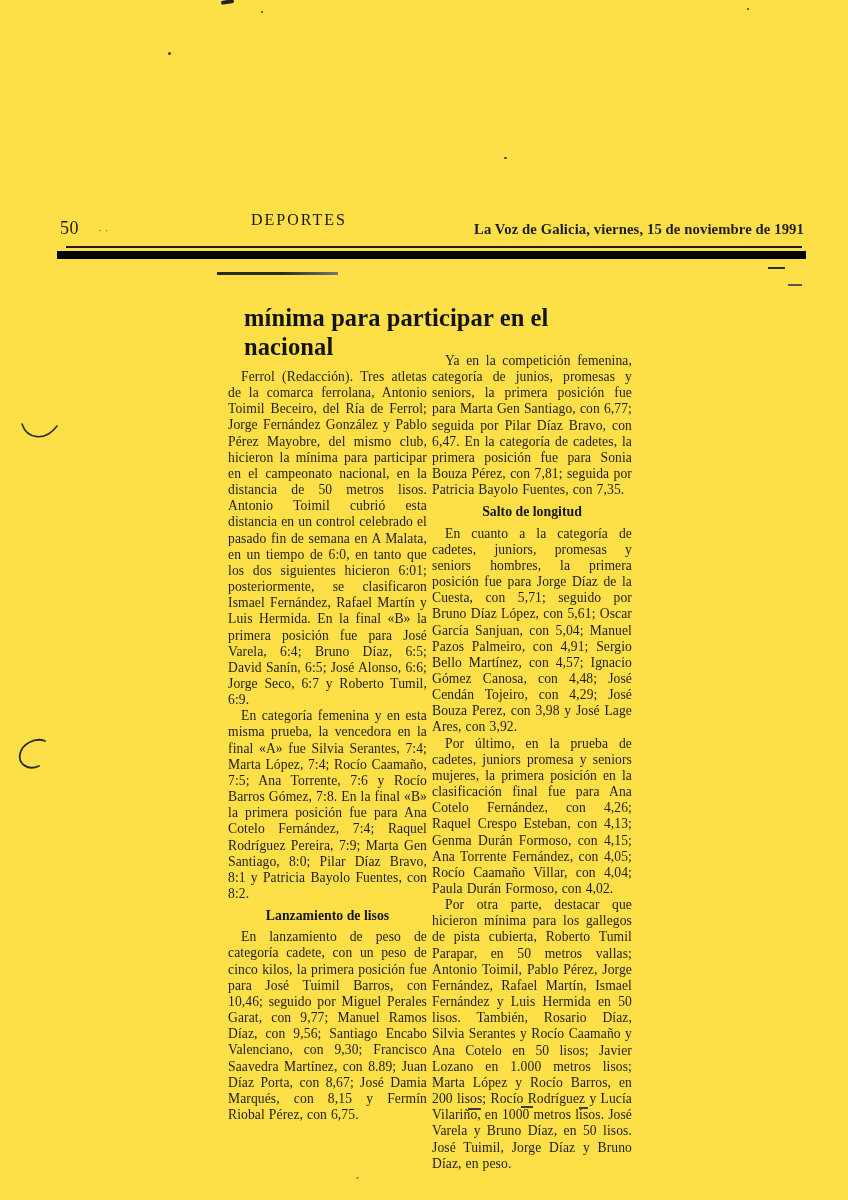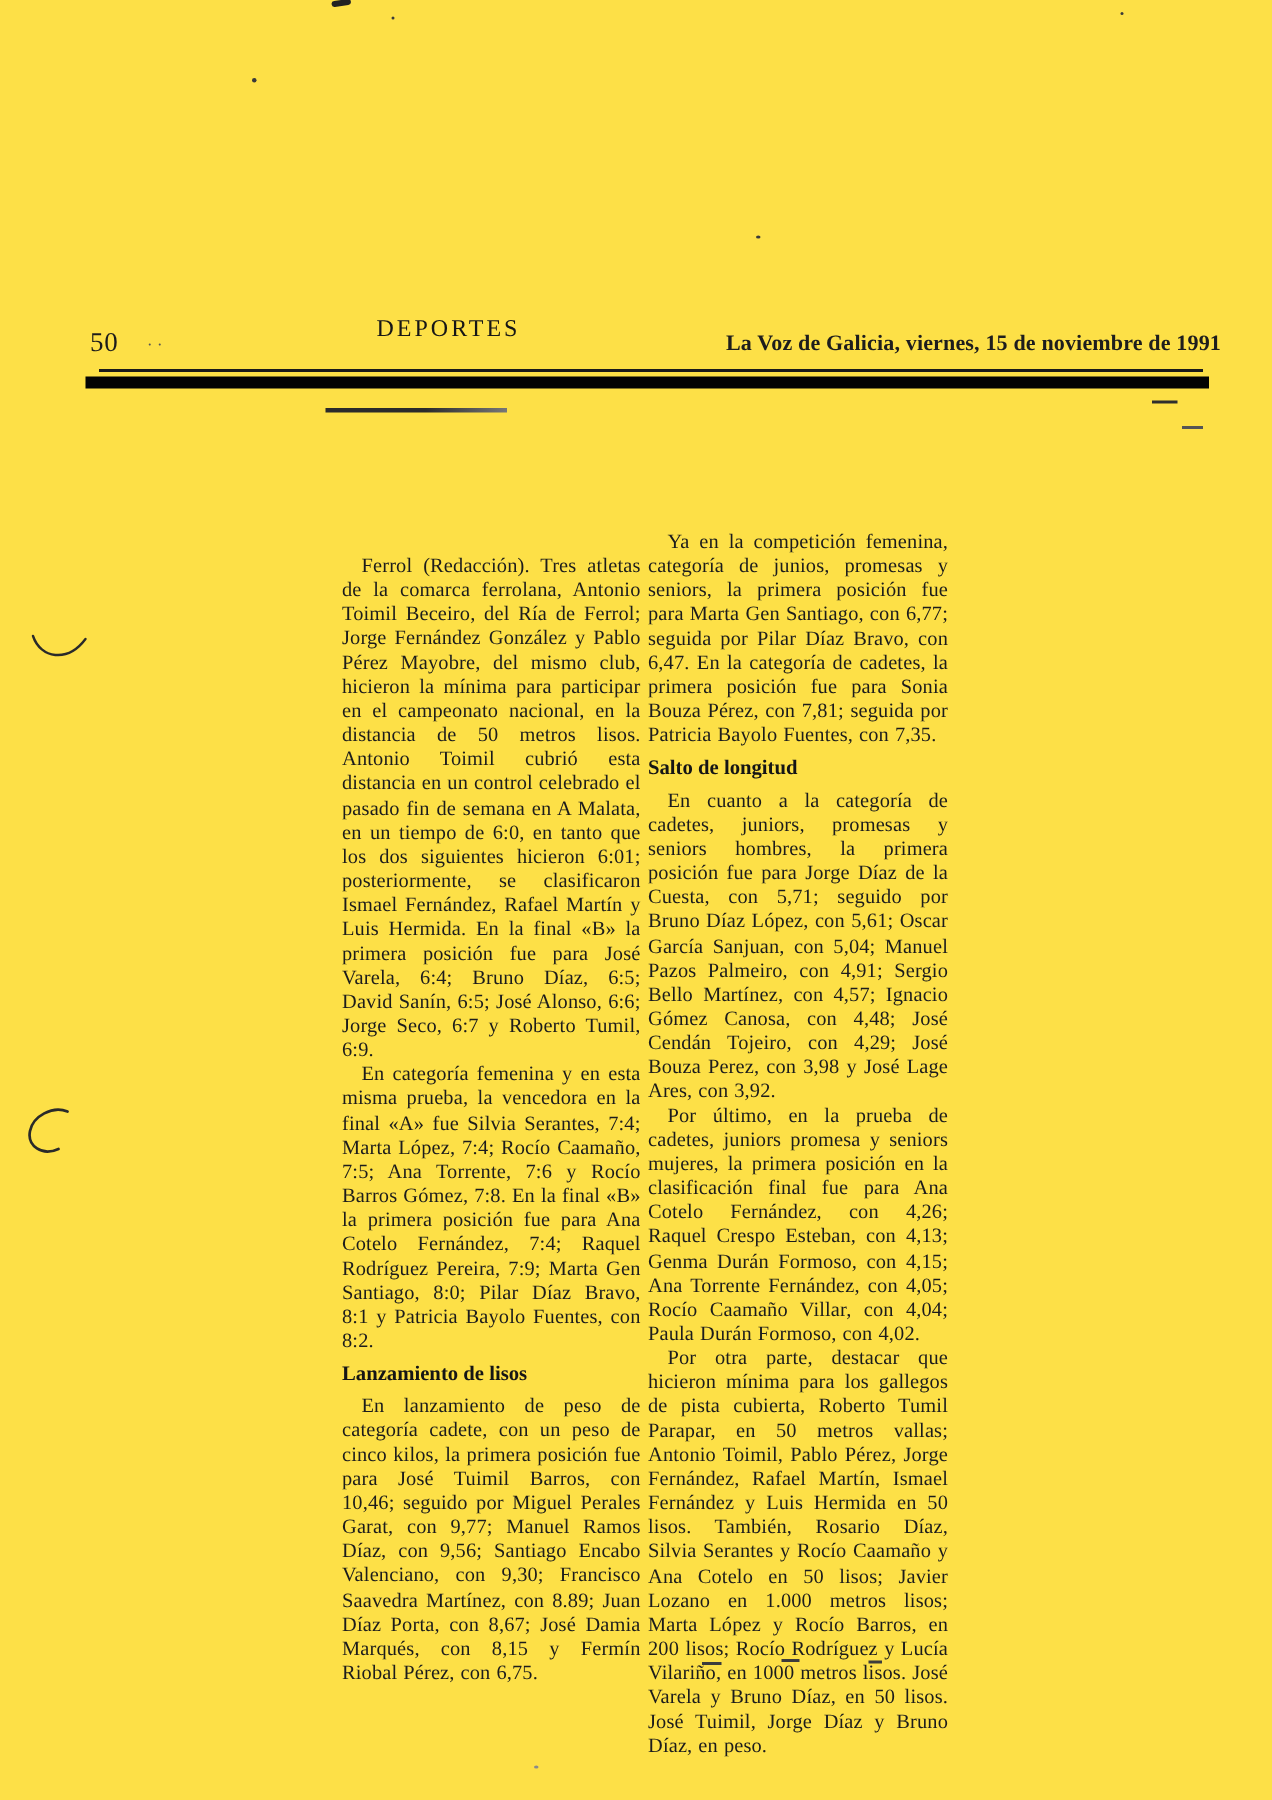--- a/index.html
+++ b/index.html
@@ -23,21 +23,21 @@
   .page-number-dots {
     position: absolute; left: 98px; top: 224px;
     font-size: 11px; color: #555; letter-spacing: 3px;
   }
   .section-title {
     position: absolute; left: 251px; top: 211px;
     font-size: 16px; letter-spacing: 2px; font-weight: 400;
     color: #161616;
   }
   .masthead {
-    position: absolute; right: 34px; top: 221px;
+    position: absolute; right: 44px; top: 221px;
     font-size: 14.7px; font-weight: 700; letter-spacing: 0.1px;
     color: #1d1d1d;
   }
 
   
   .rule-thin {
     position: absolute; left: 66px; top: 246px; width: 736px; height: 2px;
     background: #1a1a1a;
   }
   .rule-thick {
@@ -66,21 +66,21 @@
   .col-left  { left: 228px; top: 369px; }
   .col-right { left: 432px; top: 353px; width: 200px; }
   .news-col p {
     text-align: justify;
     text-indent: 13px;
     letter-spacing: 0.1px;
     word-spacing: 0.5px;
     color: #1c1c1c;
   }
   .subhead {
-    font-weight: 700; font-size: 13.8px;
+    text-align: center; font-weight: 700; font-size: 13.8px;
     margin: 6px 0 5px 0; color: #151515;
   }
 
   
   .pen-mark { position: absolute; }
   .speck { position: absolute; background: #3a3a3a; border-radius: 50%; }
   .smudge-dash { position: absolute; background: #3c3c3c; height: 2px; }
   .top-scribble {
     position: absolute; left: 221px; top: 0px; width: 13px; height: 4px;
     background: #222; transform: rotate(-8deg); border-radius: 2px;
@@ -95,20 +95,21 @@
   <div class="page-number-dots">··</div>
   <div class="section-title">DEPORTES</div>
   <div class="masthead">La Voz de Galicia, viernes, 15 de noviembre de 1991</div>
 
   <div class="rule-thin"></div>
   <div class="rule-thick"></div>
   <div class="dash-under-rule"></div>
   <div class="article-rule"></div>
 
   <div class="article-title">
+    <div>mínima para participar en el nacional</div>
   </div>
 
   <div class="news-col col-left">
     <p>Ferrol (Redacción). Tres atletas de la comarca ferrolana, Antonio Toimil Beceiro, del Ría de Ferrol; Jorge Fernández González y Pablo Pérez Mayobre, del mismo club, hicieron la mínima para participar en el campeonato nacional, en la distancia de 50 metros lisos. Antonio Toimil cubrió esta distancia en un control celebrado el pasado fin de semana en A Malata, en un tiempo de 6:0, en tanto que los dos siguientes hicieron 6:01; posteriormente, se clasificaron Ismael Fernández, Rafael Martín y Luis Hermida. En la final «B» la primera posición fue para José Varela, 6:4; Bruno Díaz, 6:5; David Sanín, 6:5; José Alonso, 6:6; Jorge Seco, 6:7 y Roberto Tumil, 6:9.</p>
     <p>En categoría femenina y en esta misma prueba, la vencedora en la final «A» fue Silvia Serantes, 7:4; Marta López, 7:4; Rocío Caamaño, 7:5; Ana Torrente, 7:6 y Rocío Barros Gómez, 7:8. En la final «B» la primera posición fue para Ana Cotelo Fernández, 7:4; Raquel Rodríguez Pereira, 7:9; Marta Gen Santiago, 8:0; Pilar Díaz Bravo, 8:1 y Patricia Bayolo Fuentes, con 8:2.</p>
     <div class="subhead">Lanzamiento de lisos</div>
     <p>En lanzamiento de peso de categoría cadete, con un peso de cinco kilos, la primera posición fue para José Tuimil Barros, con 10,46; seguido por Miguel Perales Garat, con 9,77; Manuel Ramos Díaz, con 9,56; Santiago Encabo Valenciano, con 9,30; Francisco Saavedra Martínez, con 8.89; Juan Díaz Porta, con 8,67; José Damia Marqués, con 8,15 y Fermín Riobal Pérez, con 6,75.</p>
   </div>
 
   <div class="news-col col-right">

